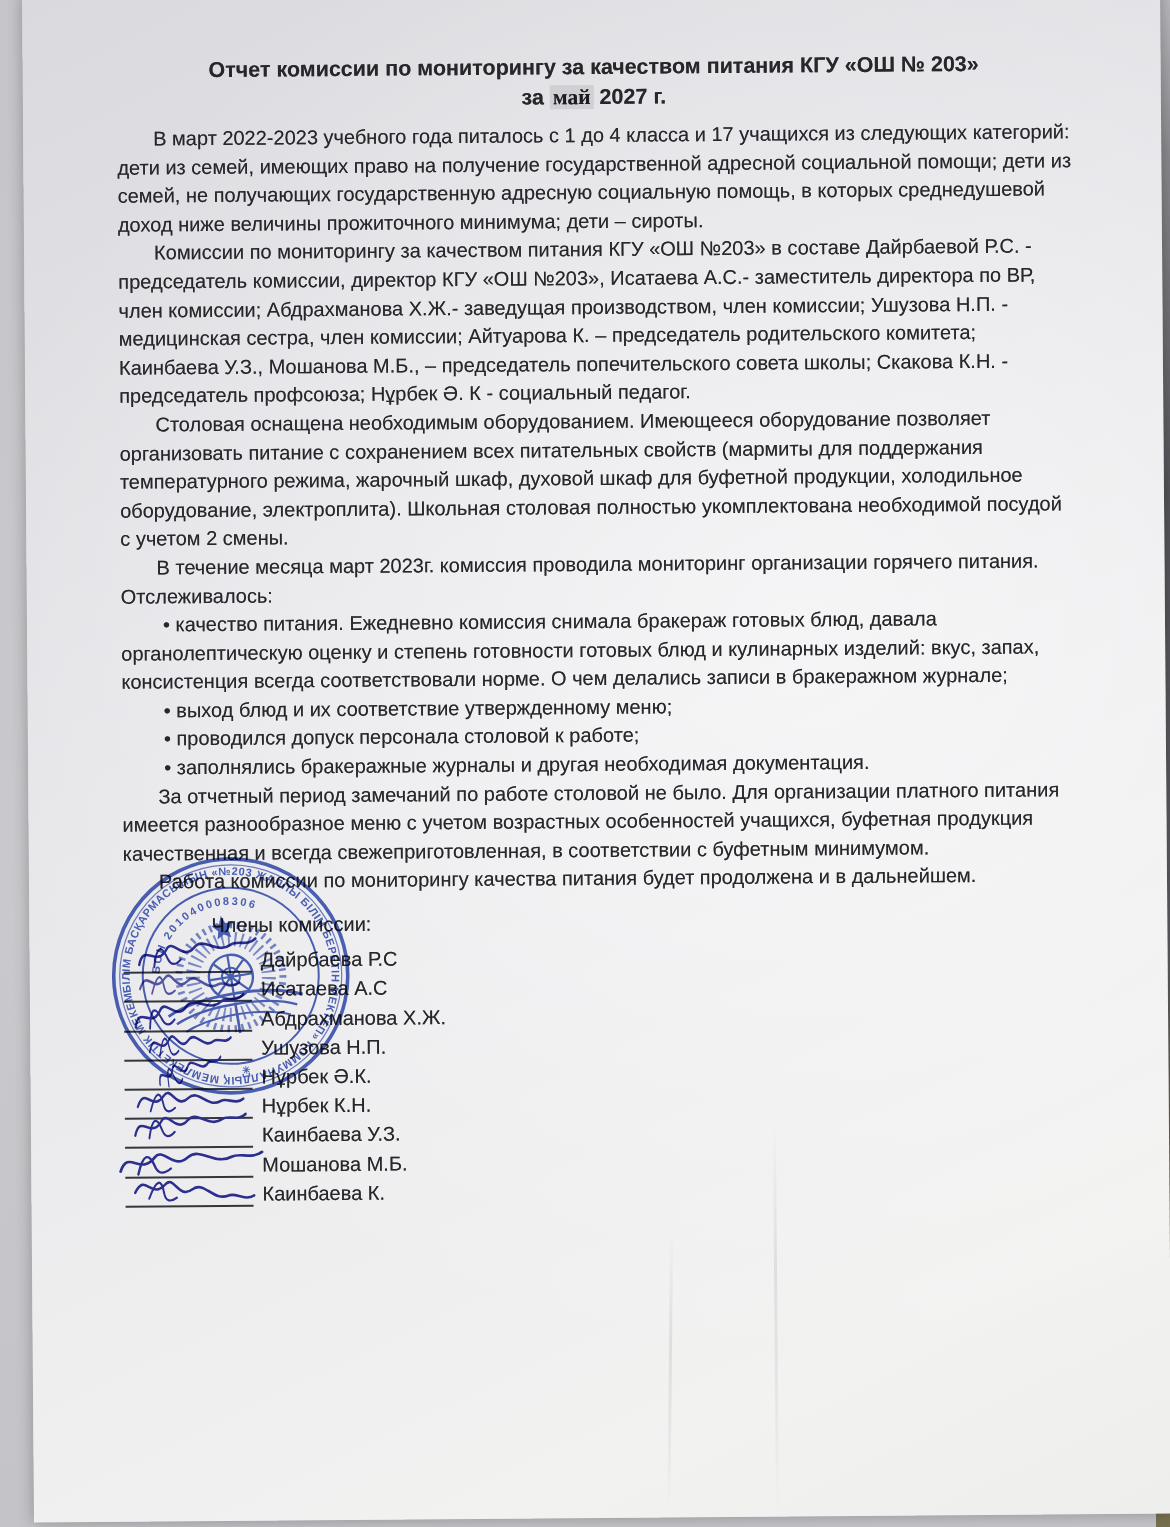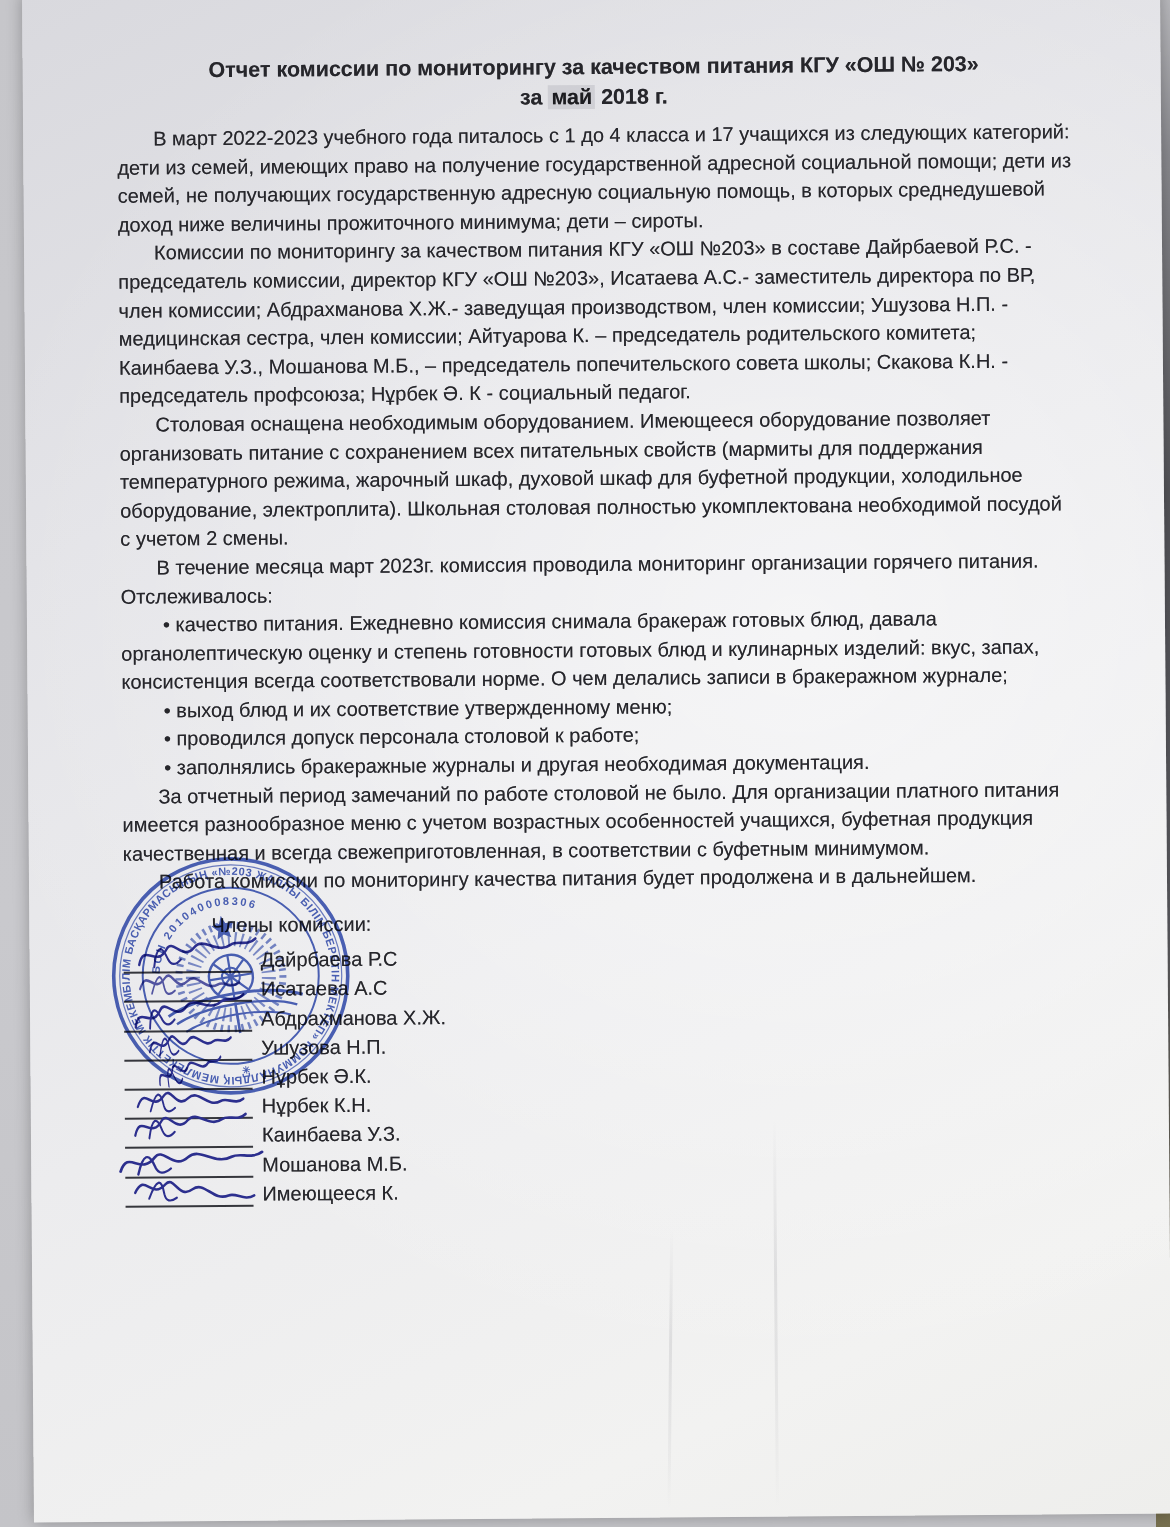--- a/index.html
+++ b/index.html
@@ -24,21 +24,21 @@
   .crease.c1{left:742px;top:1130px;height:390px;}
   .crease.c2{left:636px;top:1240px;height:280px;transform:rotate(1deg);}
   .content{
     position:absolute;left:94px;top:62px;width:954px;z-index:2;
     color:#26262b;font-size:20px;line-height:28.6px;
     text-shadow:0 0 0.5px rgba(38,38,44,0.55);
   }
   .title{ text-align:center;font-weight:bold;font-size:21.5px;line-height:30px; }
   .subtitle{ text-align:center;font-weight:bold;font-size:21.5px;line-height:30px;margin-bottom:9px; }
   .month{
-    font-family:Liberation Sans, sans-serif;font-weight:700;color:#1c1c20;
+    font-family:Liberation Serif, serif;font-weight:700;color:#1c1c20;
     background:rgba(108,108,116,0.16);padding:0 3px;
   }
   p{margin:0;text-indent:36px;}
   .bullets p{text-indent:42px;}
   .members{margin-top:14px;position:relative;}
   .members-heading{margin-left:88px;line-height:30px;margin-bottom:4px;}
   .member-rows{position:relative;}
   .member-row{position:relative;height:29.2px;display:flex;align-items:flex-end;}
   .sig-line{display:inline-block;width:128px;height:20px;border-bottom:2px solid #35363c;margin-right:9px;flex:0 0 auto;}
   .member-name{white-space:nowrap;line-height:26px;}
@@ -65,21 +65,21 @@
 
 <div class="paper">
   <div class="crease c1"></div>
   <div class="crease c2"></div>
 
   <div class="content">
     <div class="title">Отчет комиссии по мониторингу за качеством питания КГУ «ОШ № 203»</div>
     <div class="subtitle">
       <span>за</span>
       <span class="month">май</span>
-      <span>2018 г.</span>
+      <span>2027 г.</span>
     </div>
 
     <p>В март 2022-2023 учебного года питалось с 1 до 4 класса и 17  учащихся из следующих категорий: дети из семей, имеющих право на получение государственной адресной социальной помощи; дети из семей, не получающих государственную адресную социальную помощь, в которых среднедушевой доход ниже величины прожиточного минимума; дети – сироты.</p>
     <p>Комиссии по мониторингу за качеством питания КГУ «ОШ №203» в составе Дайрбаевой Р.С. - председатель комиссии, директор КГУ «ОШ №203», Исатаева А.С.- заместитель директора по ВР, член комиссии; Абдрахманова Х.Ж.-  заведущая производством, член комиссии; Ушузова Н.П. - медицинская сестра, член комиссии; Айтуарова К. – председатель родительского комитета; Каинбаева У.З., Мошанова М.Б., – председатель попечительского совета школы; Скакова К.Н. - председатель профсоюза; Нұрбек Ә. К  - социальный педагог.</p>
     <p>Столовая оснащена необходимым оборудованием. Имеющееся оборудование позволяет организовать питание с сохранением всех питательных свойств (мармиты для поддержания температурного режима, жарочный шкаф, духовой шкаф для буфетной продукции, холодильное оборудование, электроплита). Школьная столовая полностью укомплектована необходимой посудой с учетом 2 смены.</p>
     <p>В течение месяца март 2023г. комиссия проводила мониторинг организации горячего питания. Отслеживалось:</p>
 
     <div class="bullets">
 
     <p>• качество питания. Ежедневно комиссия снимала бракераж готовых блюд, давала органолептическую оценку и степень готовности готовых блюд и кулинарных изделий: вкус, запах, консистенция всегда соответствовали норме. О чем делались записи в бракеражном журнале;</p>
@@ -158,21 +158,21 @@
           </svg>
           <span class="sig-line"></span>
           <span class="member-name">Мошанова М.Б.</span>
         </div>
           <div class="member-row">
           <svg class="ink" viewBox="0 0 150 44" aria-hidden="true">
             <path d="M10 30 C18 8 28 36 42 18 C50 8 58 32 72 20 C84 10 96 30 112 22 C120 18 130 26 140 19" fill="none" stroke="currentColor" stroke-width="2.6" stroke-linecap="round"></path>
             <path d="M26 34 q8 -30 16 -6 q4 10 14 2" fill="none" stroke="currentColor" stroke-width="2.2" stroke-linecap="round"></path>
           </svg>
           <span class="sig-line"></span>
-          <span class="member-name">Имеющееся К.</span>
+          <span class="member-name">Каинбаева К.</span>
         </div>
         </div>
     </div>
   </div>
 
   <svg class="stamp" viewBox="0 0 246 246" aria-hidden="false">
     <defs>
       <path id="outerArc" d="M123,123 m-101,0 a101,101 0 1,1 202,0 a101,101 0 1,1 -202,0"></path>
       <path id="innerArc" d="M123,123 m-71,0 a71,71 0 1,1 142,0 a71,71 0 1,1 -142,0"></path>
     </defs>

